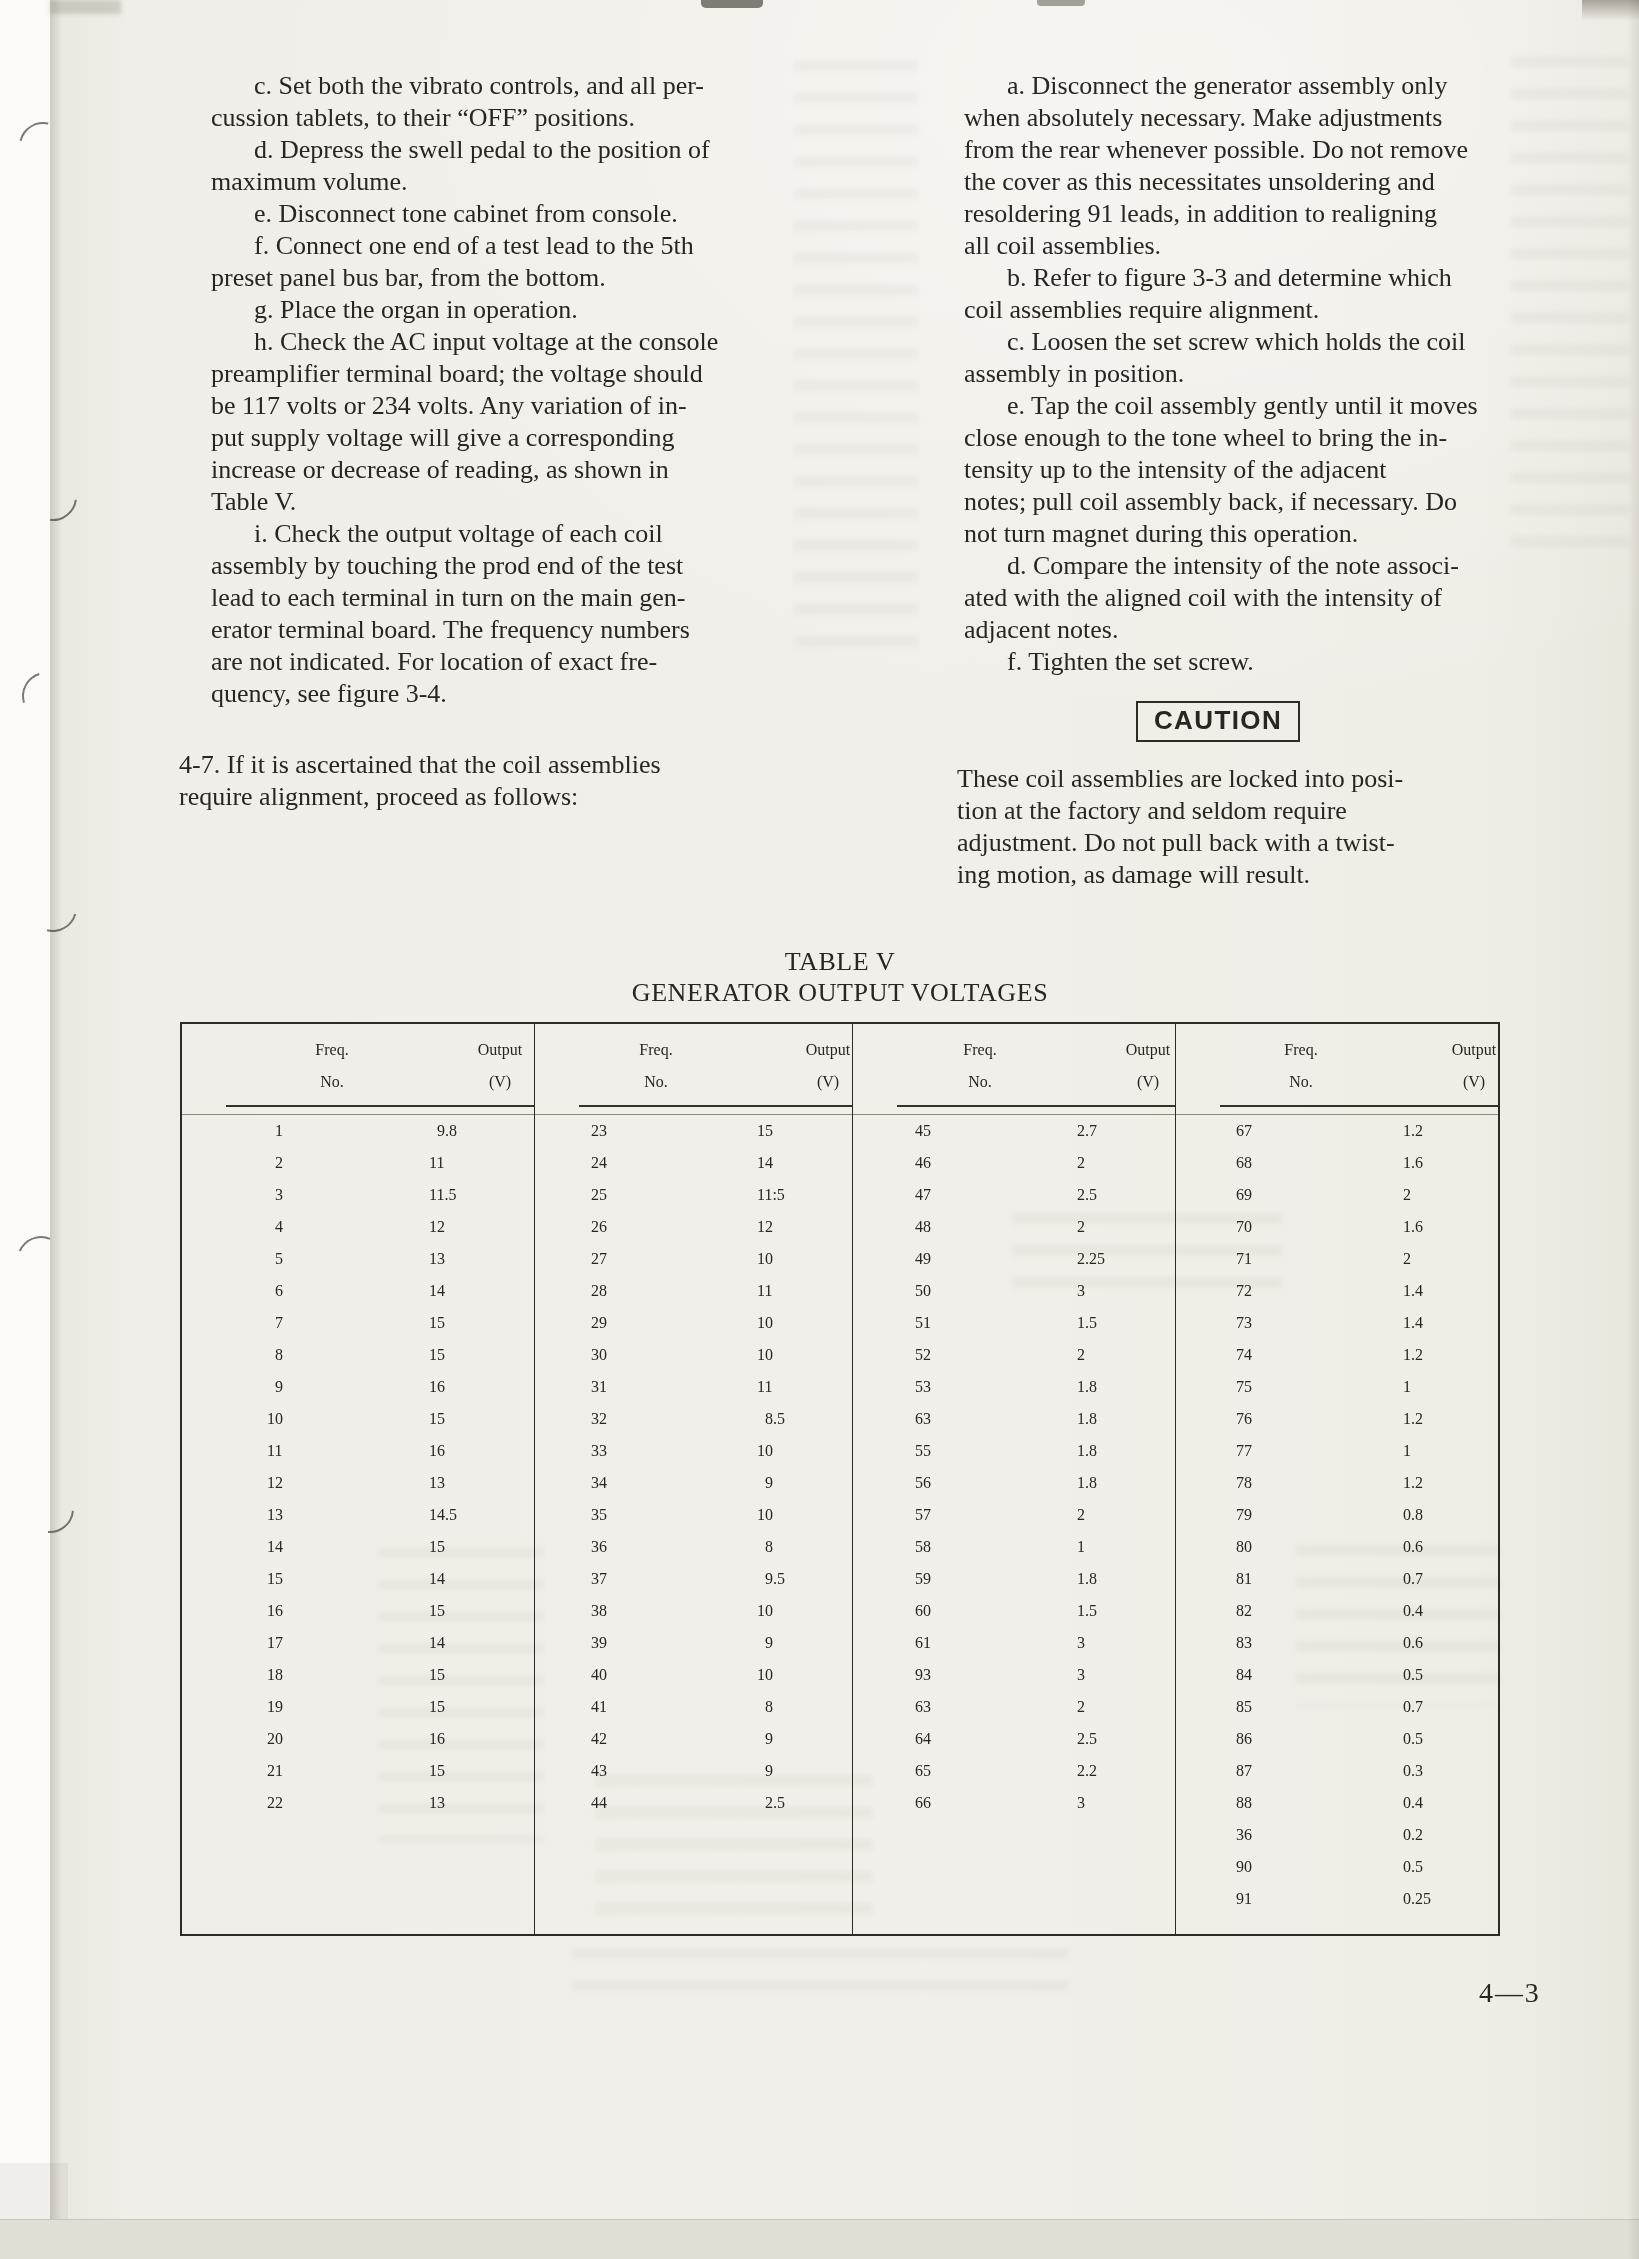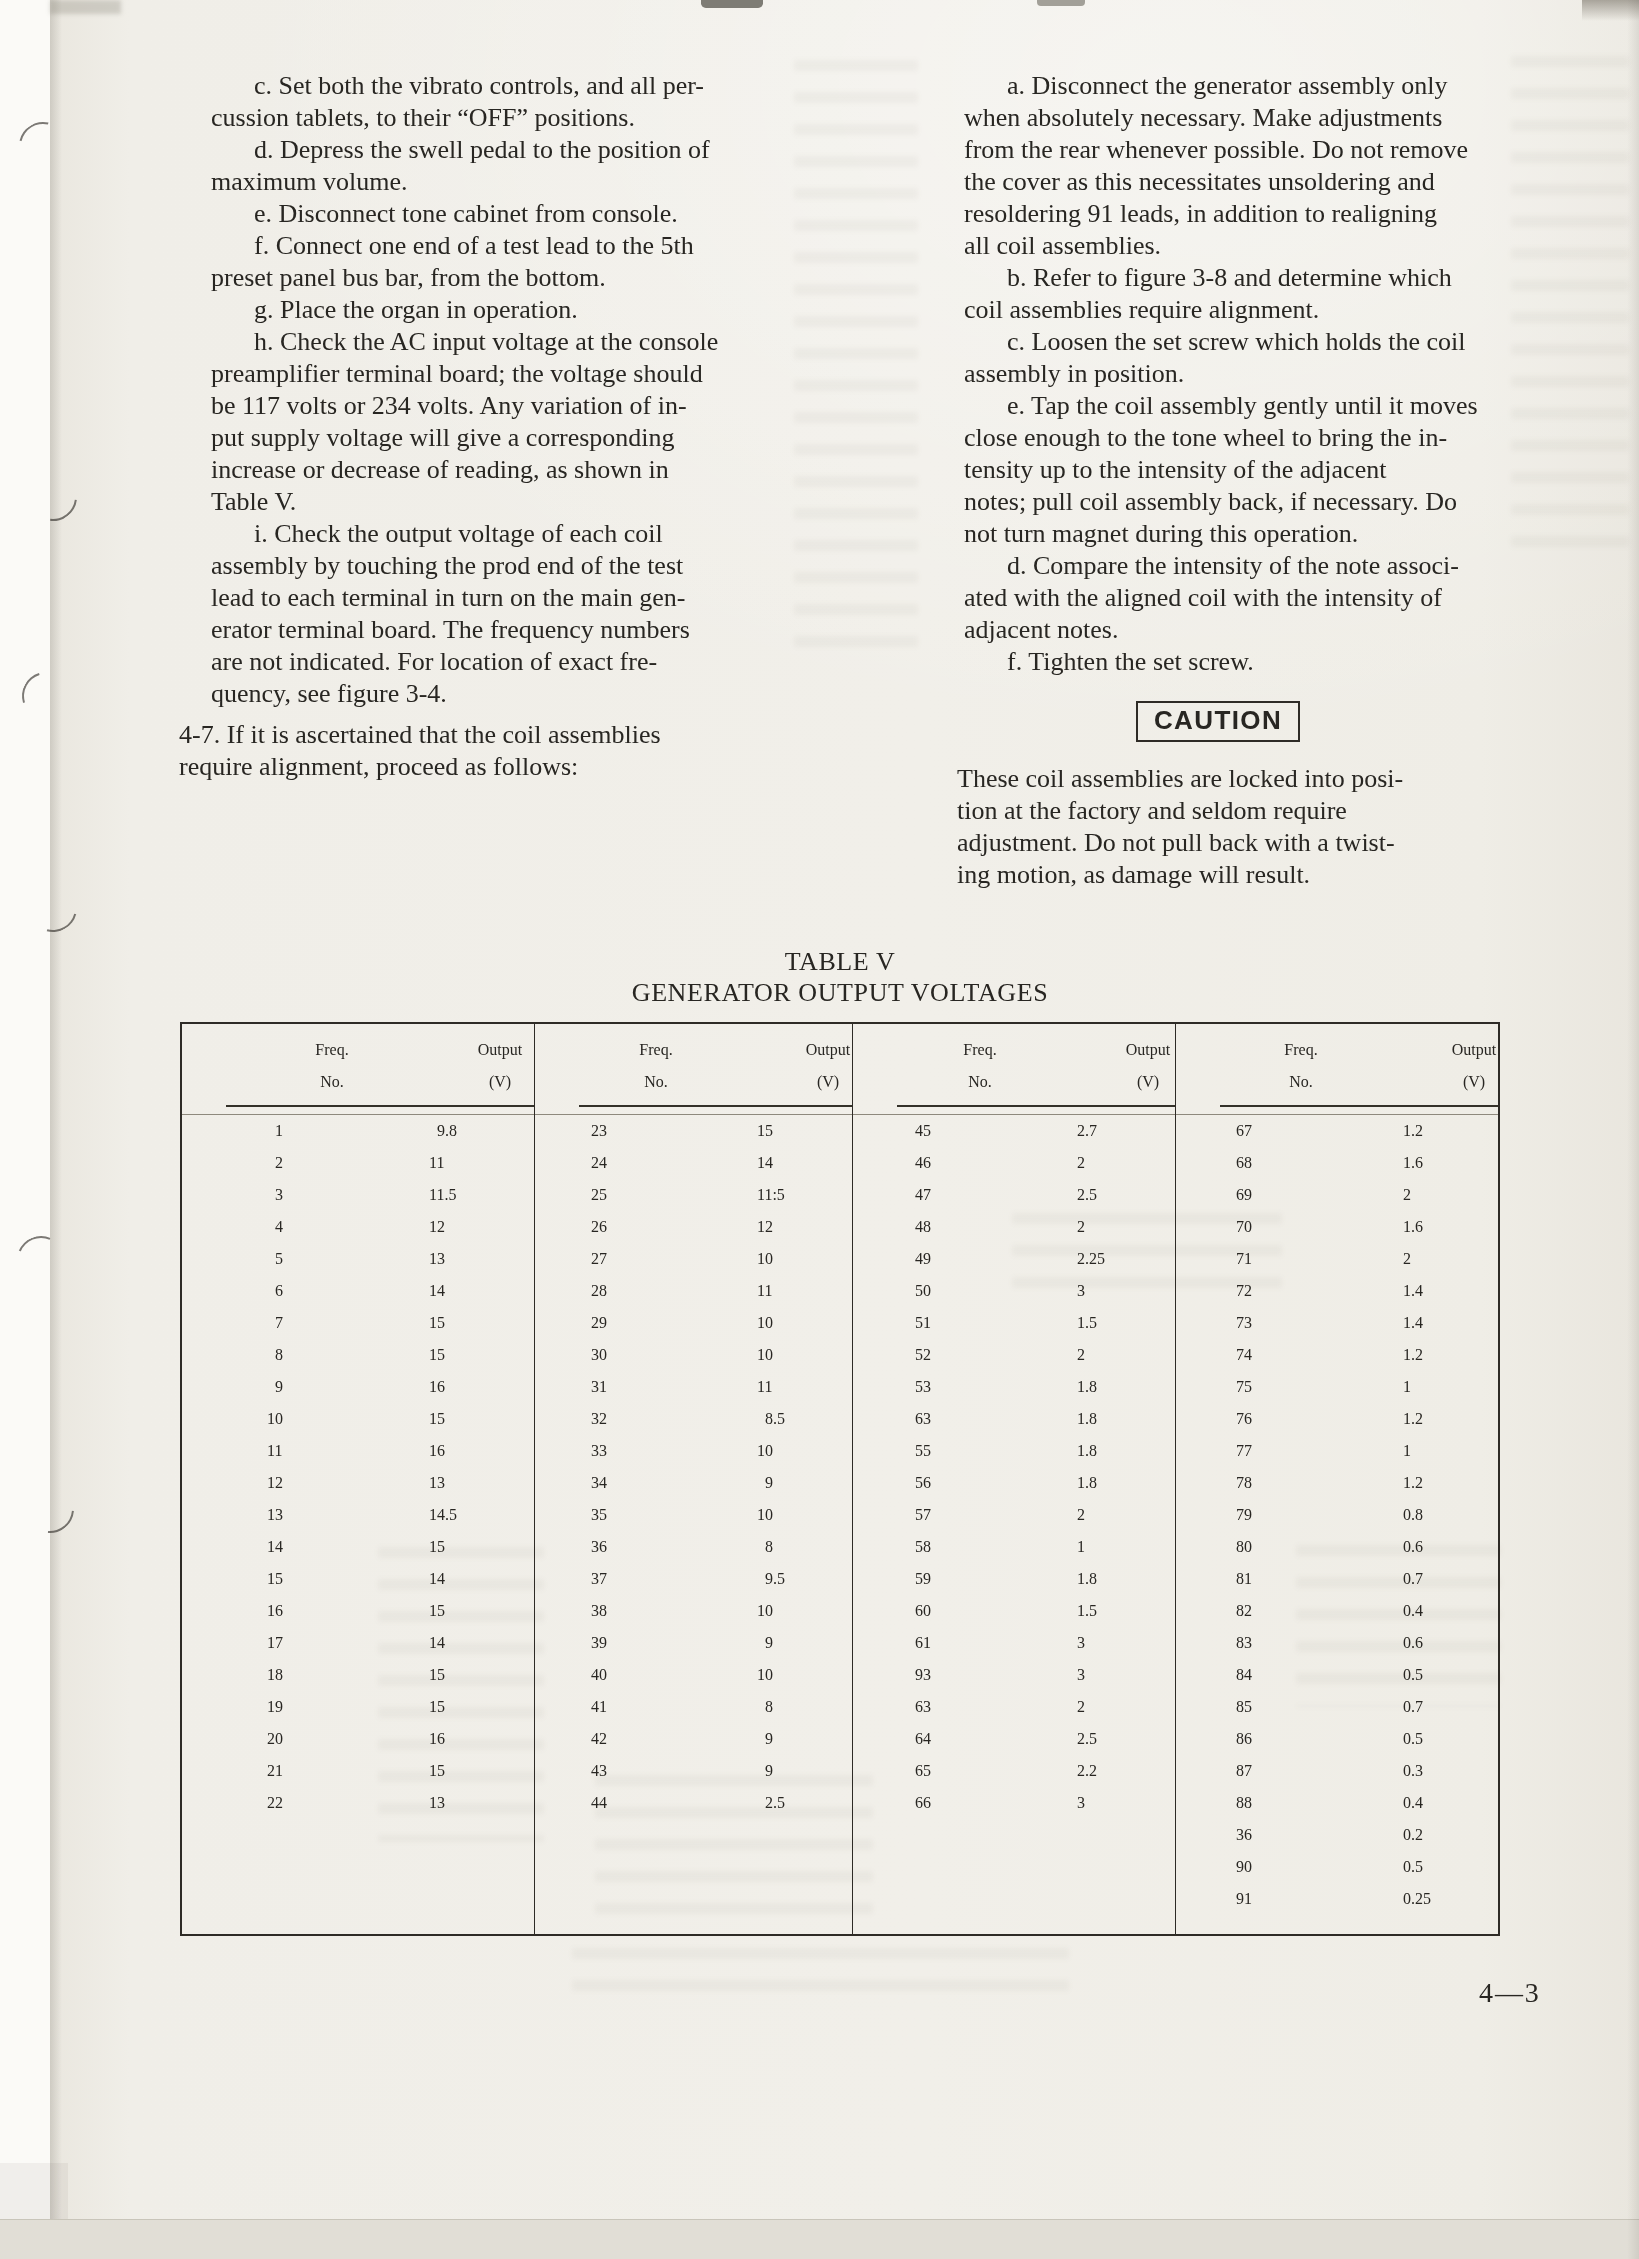--- a/index.html
+++ b/index.html
@@ -13,21 +13,21 @@
          background:linear-gradient(90deg,rgba(60,55,45,.16),rgba(60,55,45,0));}
   
   .hole{position:absolute;width:44px;height:44px;border-radius:50%;border:2.9px solid transparent;
         border-top-color:rgba(45,42,37,.62);}
   
   .col{position:absolute;font-size:26px;line-height:32px;}
   .col-left{left:179px;top:70px;width:610px;}
   .col-right{left:932px;top:70px;width:572px;}
   .para{margin:0;white-space:pre-line;}
   .para.ind{text-indent:43px;margin-left:32px;}
-  .para.gap{margin-top:9px;}
+  .para.gap{margin-top:39px;}
   .caution-box{margin:23px auto 0;width:fit-content;border:2.9px solid #2e2b26;
         padding:1px 15.4px 3.9px;font-family:"Liberation Sans","DejaVu Sans",sans-serif;
         font-weight:bold;font-size:26px;letter-spacing:1.4px;}
   .caution-note{margin:21px 27px 0 25px;white-space:pre-line;}
   
   .table-title{position:absolute;left:180px;top:946px;width:1320px;text-align:center;
         font-size:26px;line-height:31px;letter-spacing:0.6px;}
   .vtable{position:absolute;left:180px;top:1022px;width:1320px;height:914px;
         border:2.9px solid #2e2b26;display:flex;box-sizing:border-box;}
   .tgroup{position:relative;box-sizing:border-box;height:100%;border-right:1.9px solid #2e2b26;}
@@ -112,21 +112,21 @@
     </div>
 
   <div class="col col-right">
     <div id="rightParas">
         <p class="para ind">a.  Disconnect the generator assembly only
 when absolutely necessary. Make adjustments
 from the rear whenever possible. Do not remove
 the cover as this necessitates unsoldering and
 resoldering 91 leads, in addition to realigning
 all coil assemblies.</p>
-        <p class="para ind">b.  Refer to figure 3-8 and determine which
+        <p class="para ind">b.  Refer to figure 3-3 and determine which
 coil assemblies require alignment.</p>
         <p class="para ind">c.  Loosen the set screw which holds the coil
 assembly in position.</p>
         <p class="para ind">e.  Tap the coil assembly gently until it moves
 close enough to the tone wheel to bring the in-
 tensity up to the intensity of the adjacent
 notes; pull coil assembly back, if necessary. Do
 not turn magnet during this operation.</p>
         <p class="para ind">d.  Compare the intensity of the note associ-
 ated with the aligned coil with the intensity of

